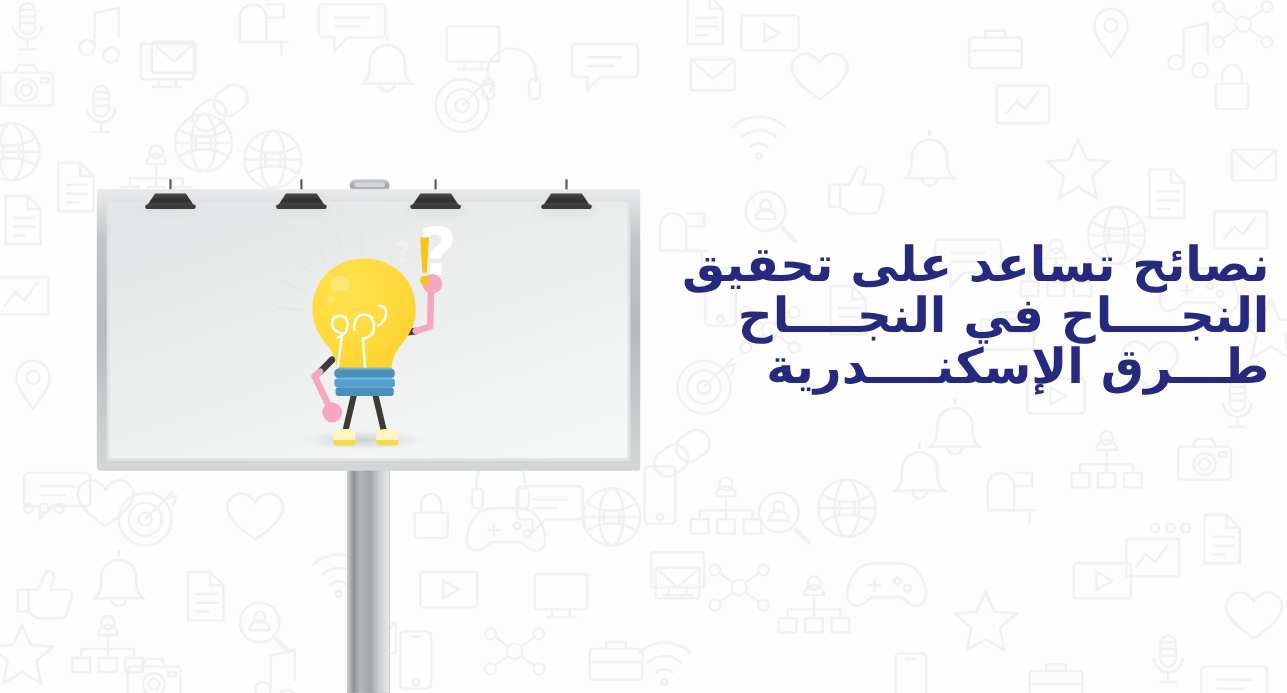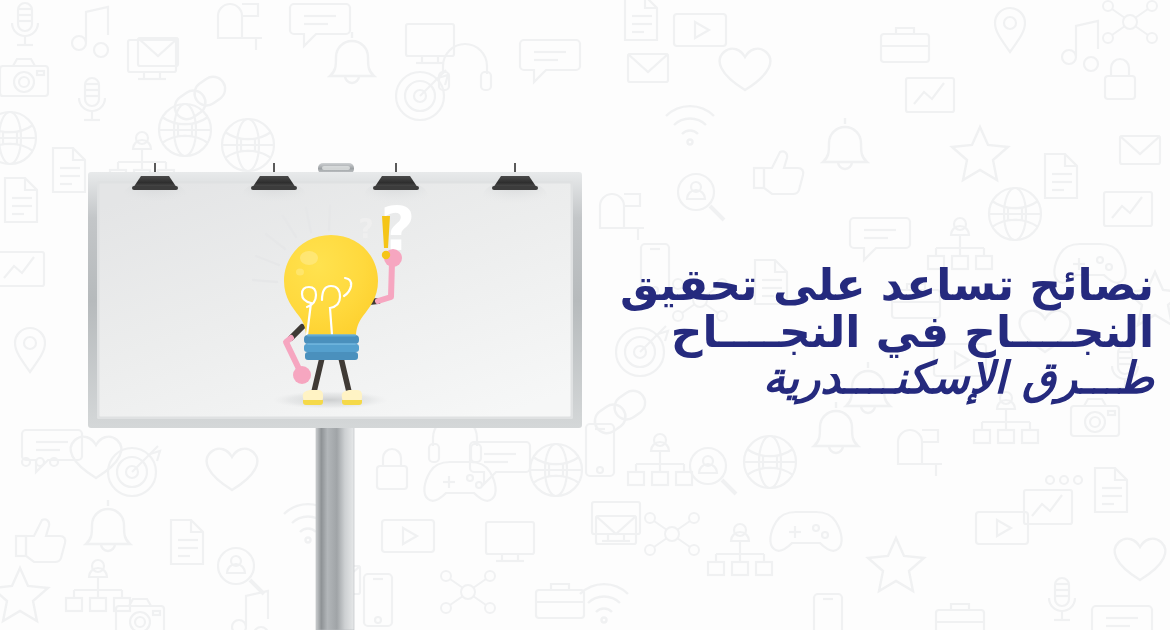--- a/index.html
+++ b/index.html
@@ -34,21 +34,21 @@
   }
   #headline .ln{
     display:block;
     white-space:nowrap;
     font-size:44px;
     font-weight:900;
     font-family:"DejaVu Sans","Liberation Sans",sans-serif;
   }
   #headline .ln.l1{ font-size:44px; }
   #headline .ln.l2{ font-size:44px; }
-  #headline .ln.l3{ font-size:44px;font-style:italic; }
+  #headline .ln.l3{ font-size:44px; }
 </style>
 </head>
 <body style="background: rgb(255, 255, 255);">
 
 <div id="stage">
 
   <div id="wallpaper">
     <svg viewBox="0 0 1170 630" xmlns="http://www.w3.org/2000/svg">
       <defs>
         <g id="ic-mic" stroke="#f0f1f2" stroke-width="2.2" fill="none">
@@ -483,19 +483,19 @@
           <rect x="304" y="335" width="55" height="9" rx="4" fill="#4a90bd"></rect>
           <rect x="304" y="344" width="55" height="8" rx="3" fill="#55a0ce"></rect>
           <rect x="305" y="352" width="53" height="8" rx="3" fill="#4a90bd"></rect>
           <rect x="307" y="334" width="49" height="2.4" rx="1.2" fill="#69b2dd" opacity="0.75"></rect>
           <rect x="307" y="343" width="49" height="2" rx="1" fill="#7cc0e6" opacity="0.6"></rect>
         </g>
       </g>
     </svg>
   </div>
 
-  <div id="headline" style="color: rgb(37, 42, 126); direction: rtl; margin-top: 44px;">
+  <div id="headline" style="color: rgb(37, 42, 126); direction: rtl;">
     <span class="ln l1">نصائح تساعد على تحقيق</span>
     <span class="ln l2">النجــــاح في النجــــاح</span>
     <span class="ln l3">طـــرق الإسكنــــدرية</span>
   </div>
 
 </div>
 
 </body></html>

